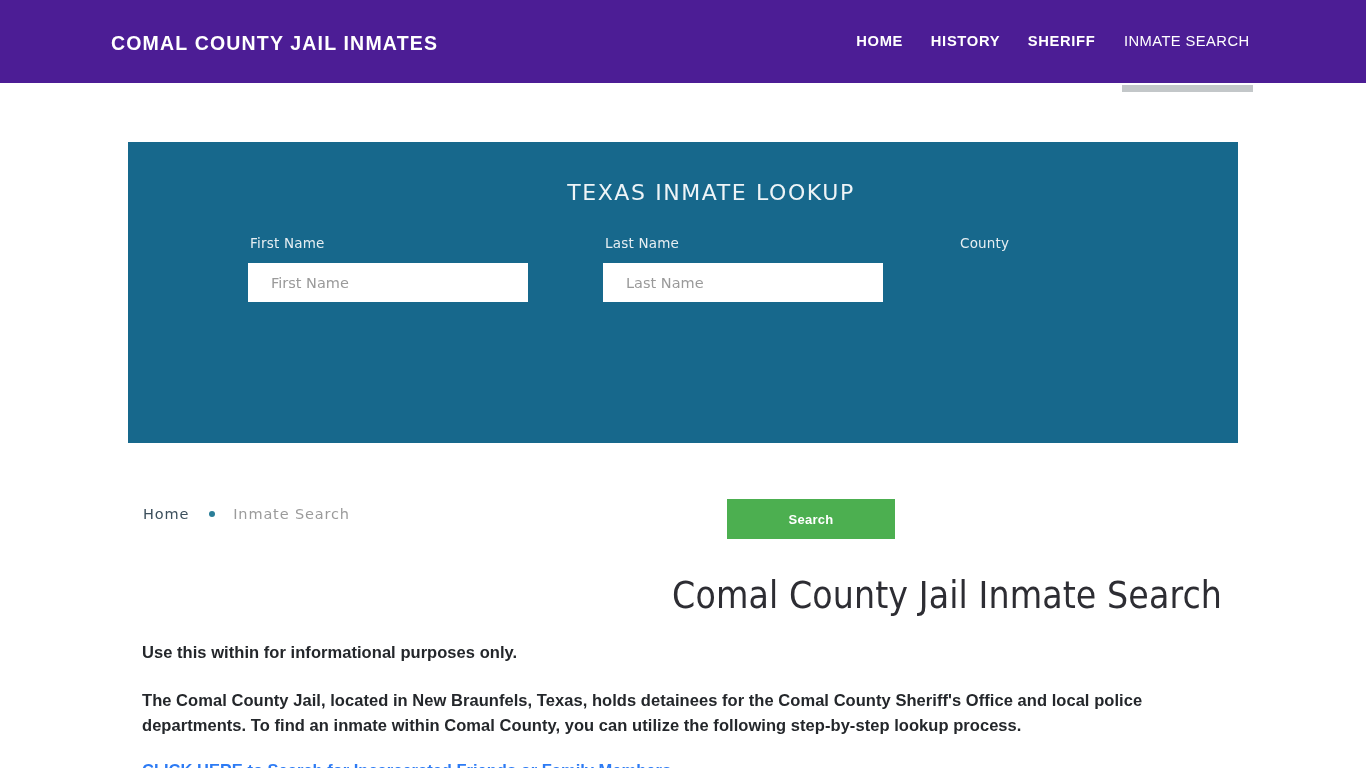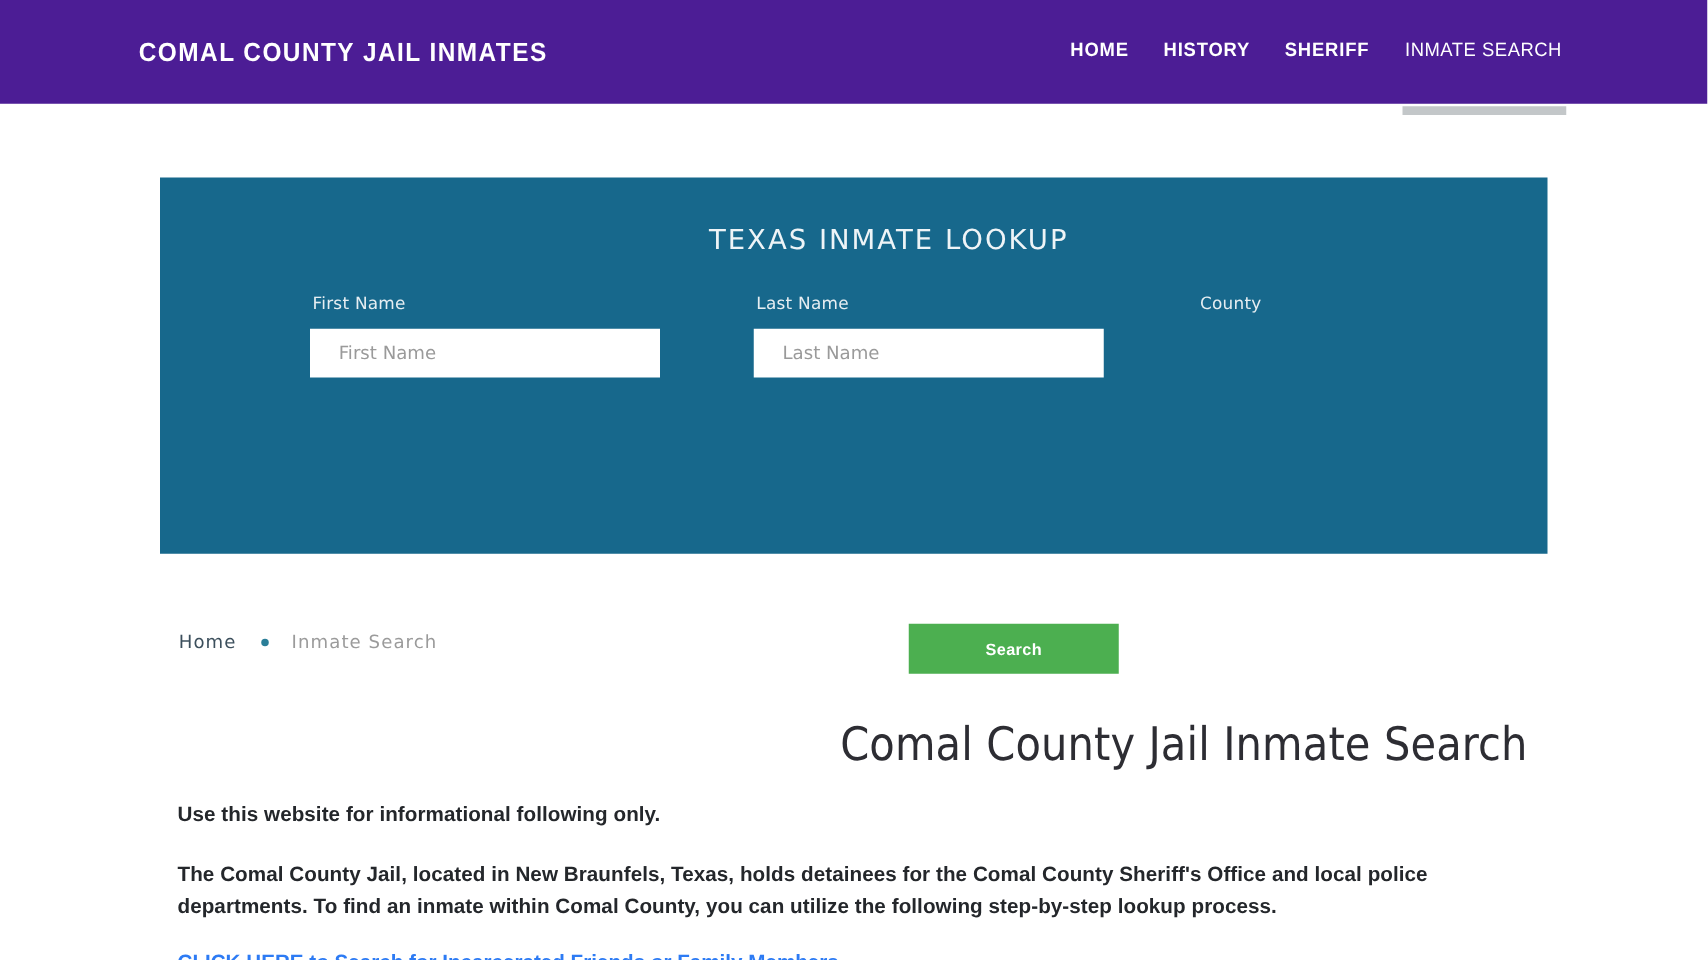--- a/index.html
+++ b/index.html
@@ -259,16 +259,16 @@
 </section>
 
 <nav class="breadcrumb">
   <a class="crumb-home">Home</a>
   <span class="crumb-sep"></span>
   <span class="crumb-current">Inmate Search</span>
 </nav>
 
 <main class="content">
   <h1 class="page-title">Comal County Jail Inmate Search</h1>
-  <p class="body-text">Use this website for informational following only.</p>
+  <p class="body-text">Use this within for informational purposes only.</p>
   <p class="body-text">The Comal County Jail, located in New Braunfels, Texas, holds detainees for the Comal County Sheriff's Office and local police departments. To find an inmate within Comal County, you can utilize the following step-by-step lookup process.</p>
   <a class="cta-link">CLICK HERE to Search for Incarcerated Friends or Family Members</a>
 </main>
 
 </body></html>

